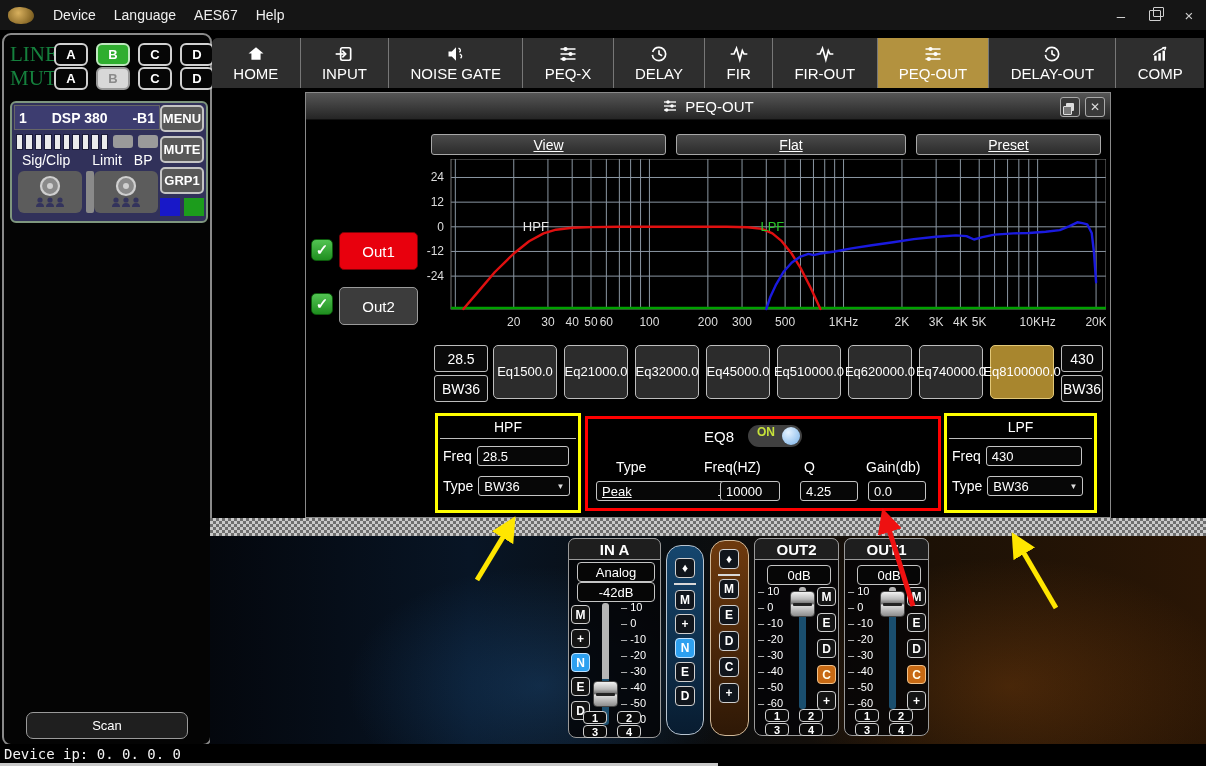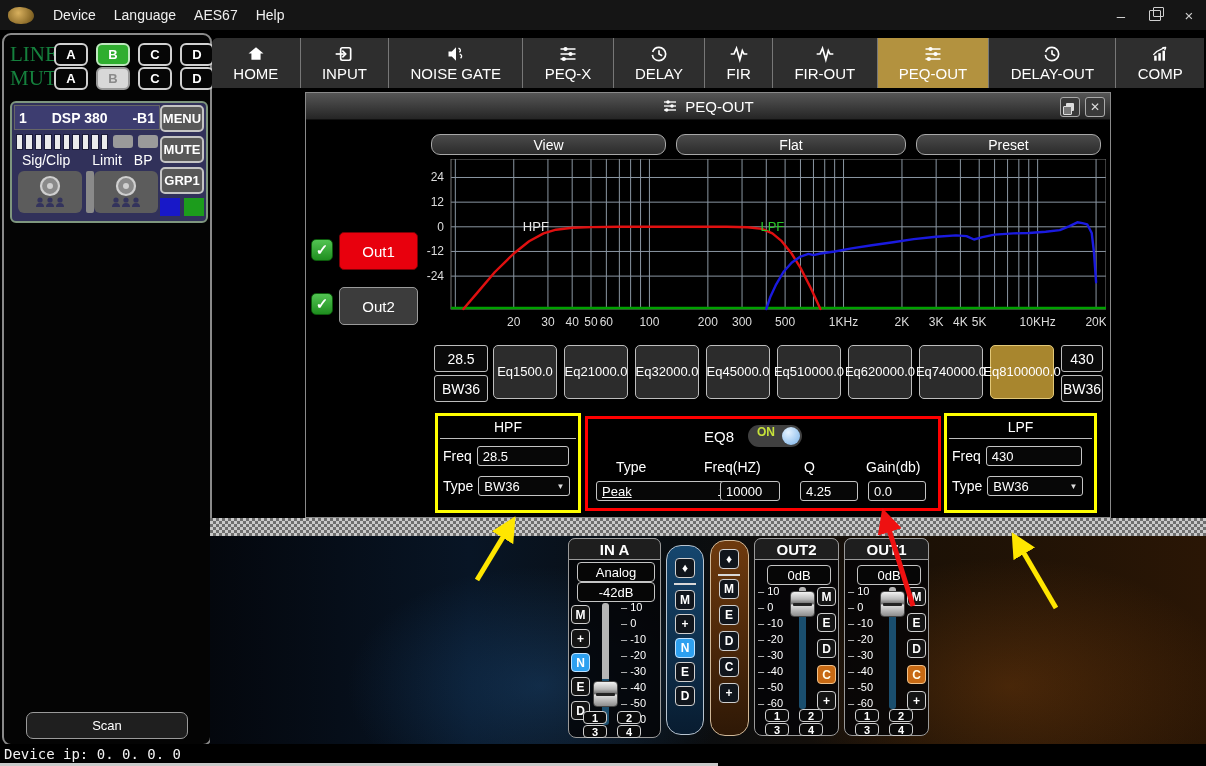--- a/index.html
+++ b/index.html
@@ -61,21 +61,21 @@
     border:1px solid #8a8a8a;box-sizing:border-box;}
   .pw-titlebar{position:absolute;left:0;top:0;width:100%;height:26px;background:linear-gradient(#565656,#252525);
     display:flex;align-items:center;justify-content:center;gap:7px;border-bottom:1px solid #111;}
   .pw-title{font-size:15px;color:#fff;}
   .pw-ctl{position:absolute;right:5px;top:4px;display:flex;gap:5px;}
   .pw-ctlbtn{width:18px;height:18px;border:1px solid #aaa;border-radius:3px;display:flex;align-items:center;justify-content:center;
     color:#ddd;font-size:12px;background:#3a3a3a;}
   .pw-save-glyph{width:8px;height:8px;background:#ddd;position:relative;border-radius:1px;}
   .pw-save-glyph:before{content:"";position:absolute;left:-3px;top:3px;width:7px;height:7px;background:#777;border:1px solid #ddd;border-radius:1px;}
   .pw-topbtn{position:absolute;top:41px;height:21px;background:linear-gradient(#4a4a4a,#2c2c2c);border:1px solid #a8a8a8;
-    border-radius:9px;color:#fff;font-size:14px;display:flex;align-items:center;justify-content:center;box-sizing:border-box;}
+    border-radius:3px;color:#fff;font-size:14px;display:flex;align-items:center;justify-content:center;box-sizing:border-box;text-decoration:underline;}
   .chk{width:22px;height:22px;background:linear-gradient(#52c452,#1f8e1f);border:1.5px solid #0c5a0c;border-radius:5px;
     color:#fff;font-weight:bold;font-size:15px;display:flex;align-items:center;justify-content:center;box-sizing:border-box;}
   .out-btn{position:absolute;width:77px;height:36px;border-radius:5px;font-size:15px;color:#fff;
     display:flex;align-items:center;justify-content:center;}
   .out1{background:#e8000d;border:1px solid #7a0006;}
   .out2{background:#3c3c3c;border:1px solid #9a9a9a;}
 
   .side-col{position:absolute;width:54px;display:flex;flex-direction:column;gap:3px;}
   .side-cell{height:25px;background:#0a0a0a;border:1px solid #bdbdbd;border-radius:3px;display:flex;align-items:center;
     justify-content:center;font-size:14px;}

